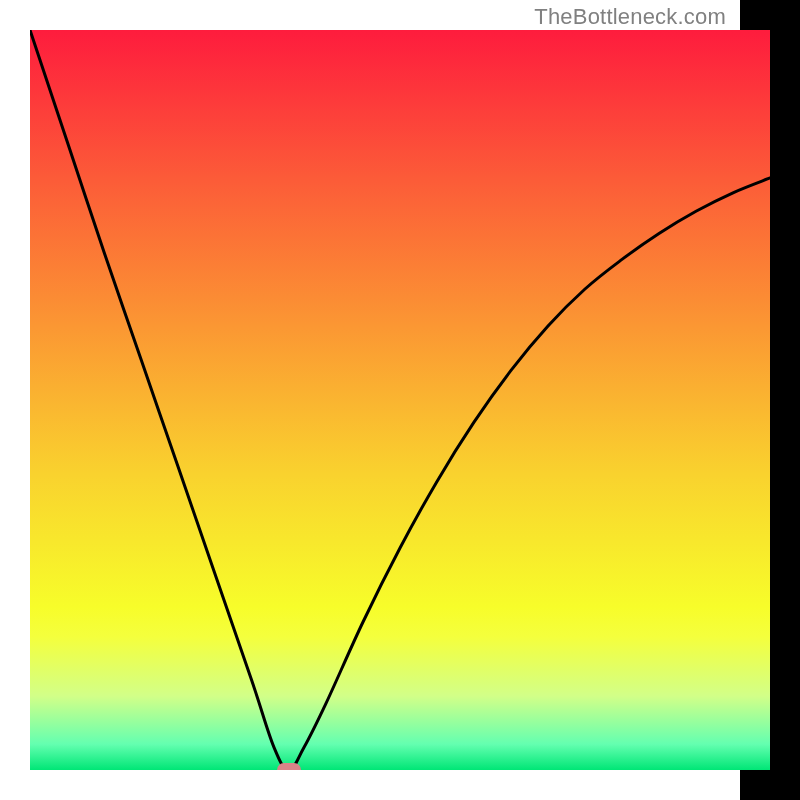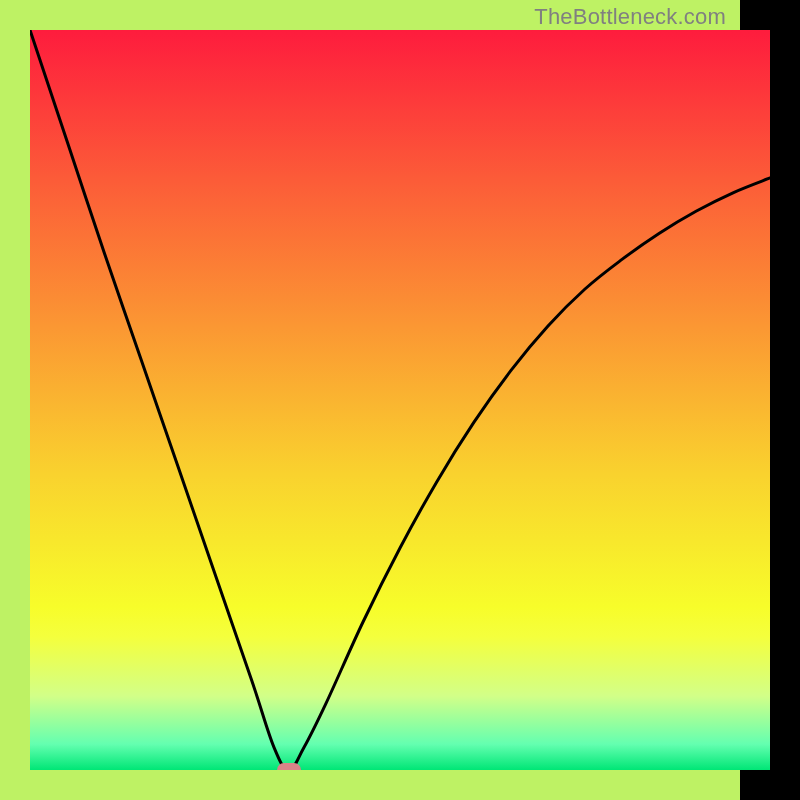--- a/index.html
+++ b/index.html
@@ -9,21 +9,21 @@
     height: 800px;
     background: #000;
     overflow: hidden;
   }
   .frame {
     position: absolute;
     left: 0;
     top: 0;
     width: 740px;
     height: 800px;
-    background: #bef264;
+    background: #ffffff;
   }
   .plot {
     position: absolute;
     left: 30px;
     top: 30px;
     width: 740px;
     height: 740px;
     overflow: hidden;
   }
   .gradient {

